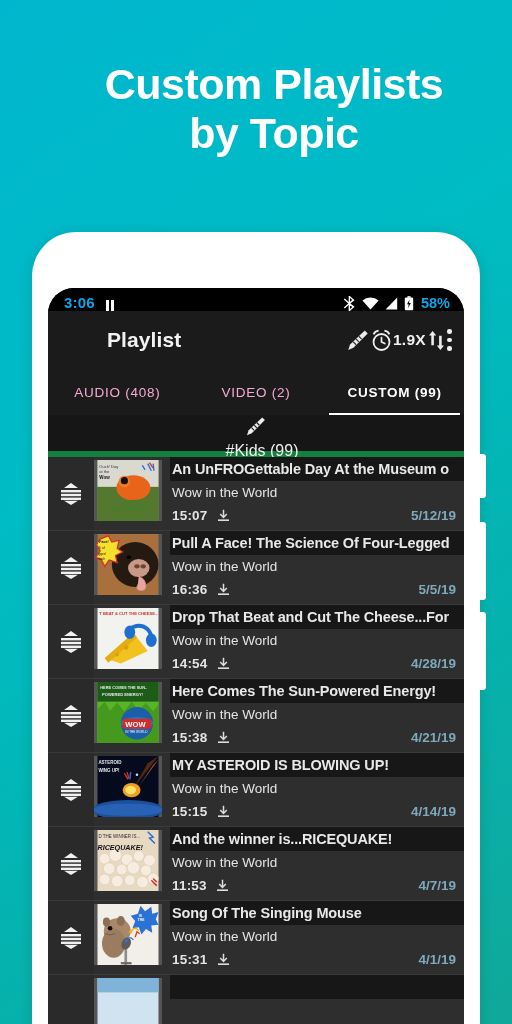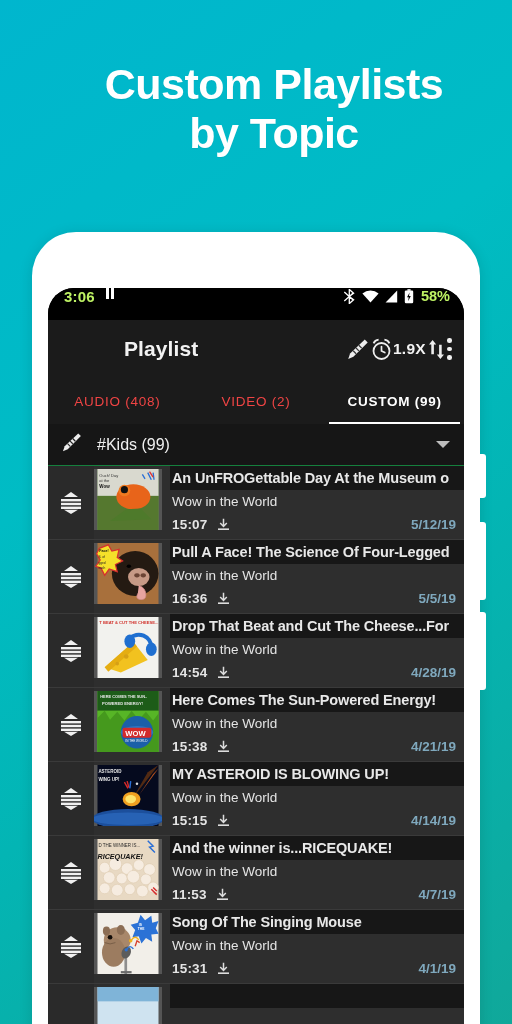--- a/index.html
+++ b/index.html
@@ -53,82 +53,83 @@
     position: absolute;
     left: 16px; top: 56px;
     width: 416px; height: 764px;
     background: #000000;
     border-radius: 26px 26px 0 0;
     overflow: hidden;
   }
 
   
   .statusbar {
-    height: 32px;
+    height: 23px;
     background: #000000;
     display: flex;
-    align-items: flex-start;
+    align-items: flex-end;
     padding: 0 14px 0 16px;
-    color: #bef264;
+    color: #0ea5e9;
   }
   .sb-time { font-size: 15px; font-weight: bold; letter-spacing: 0.2px; }
   .sb-pause { margin-left: 11px; display: flex; gap: 2.5px; }
   .sb-pause i { display: block; width: 3px; height: 11px; background: #fff; }
   .sb-right { margin-left: auto; display: flex; align-items: center; gap: 6px; }
   .sb-right svg { display: block; }
   .sb-batt { font-size: 14.5px; font-weight: bold; margin-left: 1px; }
 
   
   .toolbar {
     height: 58px;
     background: #1b1b1b;
     display: flex;
     align-items: center;
     padding: 0 12px 0 14px;
     color: #f2f2f2;
   }
   .tb-icon { display: flex; align-items: center; justify-content: center; }
   .hamburger { width: 26px; }
   .hamburger i { display: block; height: 2.6px; background: #f0f0f0; border-radius: 1px; margin: 4.5px 0; }
-  .tb-title { font-size: 21px; font-weight: bold; margin-left: 36px; letter-spacing: 0.1px; }
+  .tb-title { font-size: 21px; font-weight: bold; margin-left: 19px; letter-spacing: 0.1px; }
   .tb-actions { margin-left: auto; display: flex; align-items: center; gap: 0; }
   .speed { font-size: 15.5px; font-weight: bold; letter-spacing: 0.3px; }
   .dots { width: 5px; display: flex; flex-direction: column; gap: 4px; align-items: center; }
   .dots i { width: 4.5px; height: 4.5px; background: #f0f0f0; border-radius: 50%; display:block; }
 
   
   .tabs {
     height: 46px;
     background: #1b1b1b;
     display: flex;
     align-items: stretch;
   }
   .tab {
     flex: 1;
     display: flex; align-items: center; justify-content: center;
     font-size: 13.5px;
     letter-spacing: 0.75px;
-    color: #ef4444;
+    color: #f9a8d4;
     position: relative;
   }
   .tab.active { color: #ffffff; font-weight: bold; text-align: center; }
   .tab.active::after {
     content: "";
     position: absolute; left: 4px; right: 4px; bottom: 0;
     height: 2.5px; background: #ffffff;
   }
 
   
   .pl-select {
     height: 42px;
     background: #161616;
     display: flex;
     align-items: center;
     padding: 0 14px 0 12px;
-    border-bottom: 1px solid #15803d;
+    border-bottom: 6px solid #15803d;
+    flex-direction: column;
   }
   .pl-name { font-size: 16px; color: #f0f0f0; margin-left: 14px; }
   .caret {
     margin-left: auto;
     width: 0; height: 0;
     border-left: 7px solid transparent;
     border-right: 7px solid transparent;
     border-top: 7px solid #bdbdbd;
   }
 

